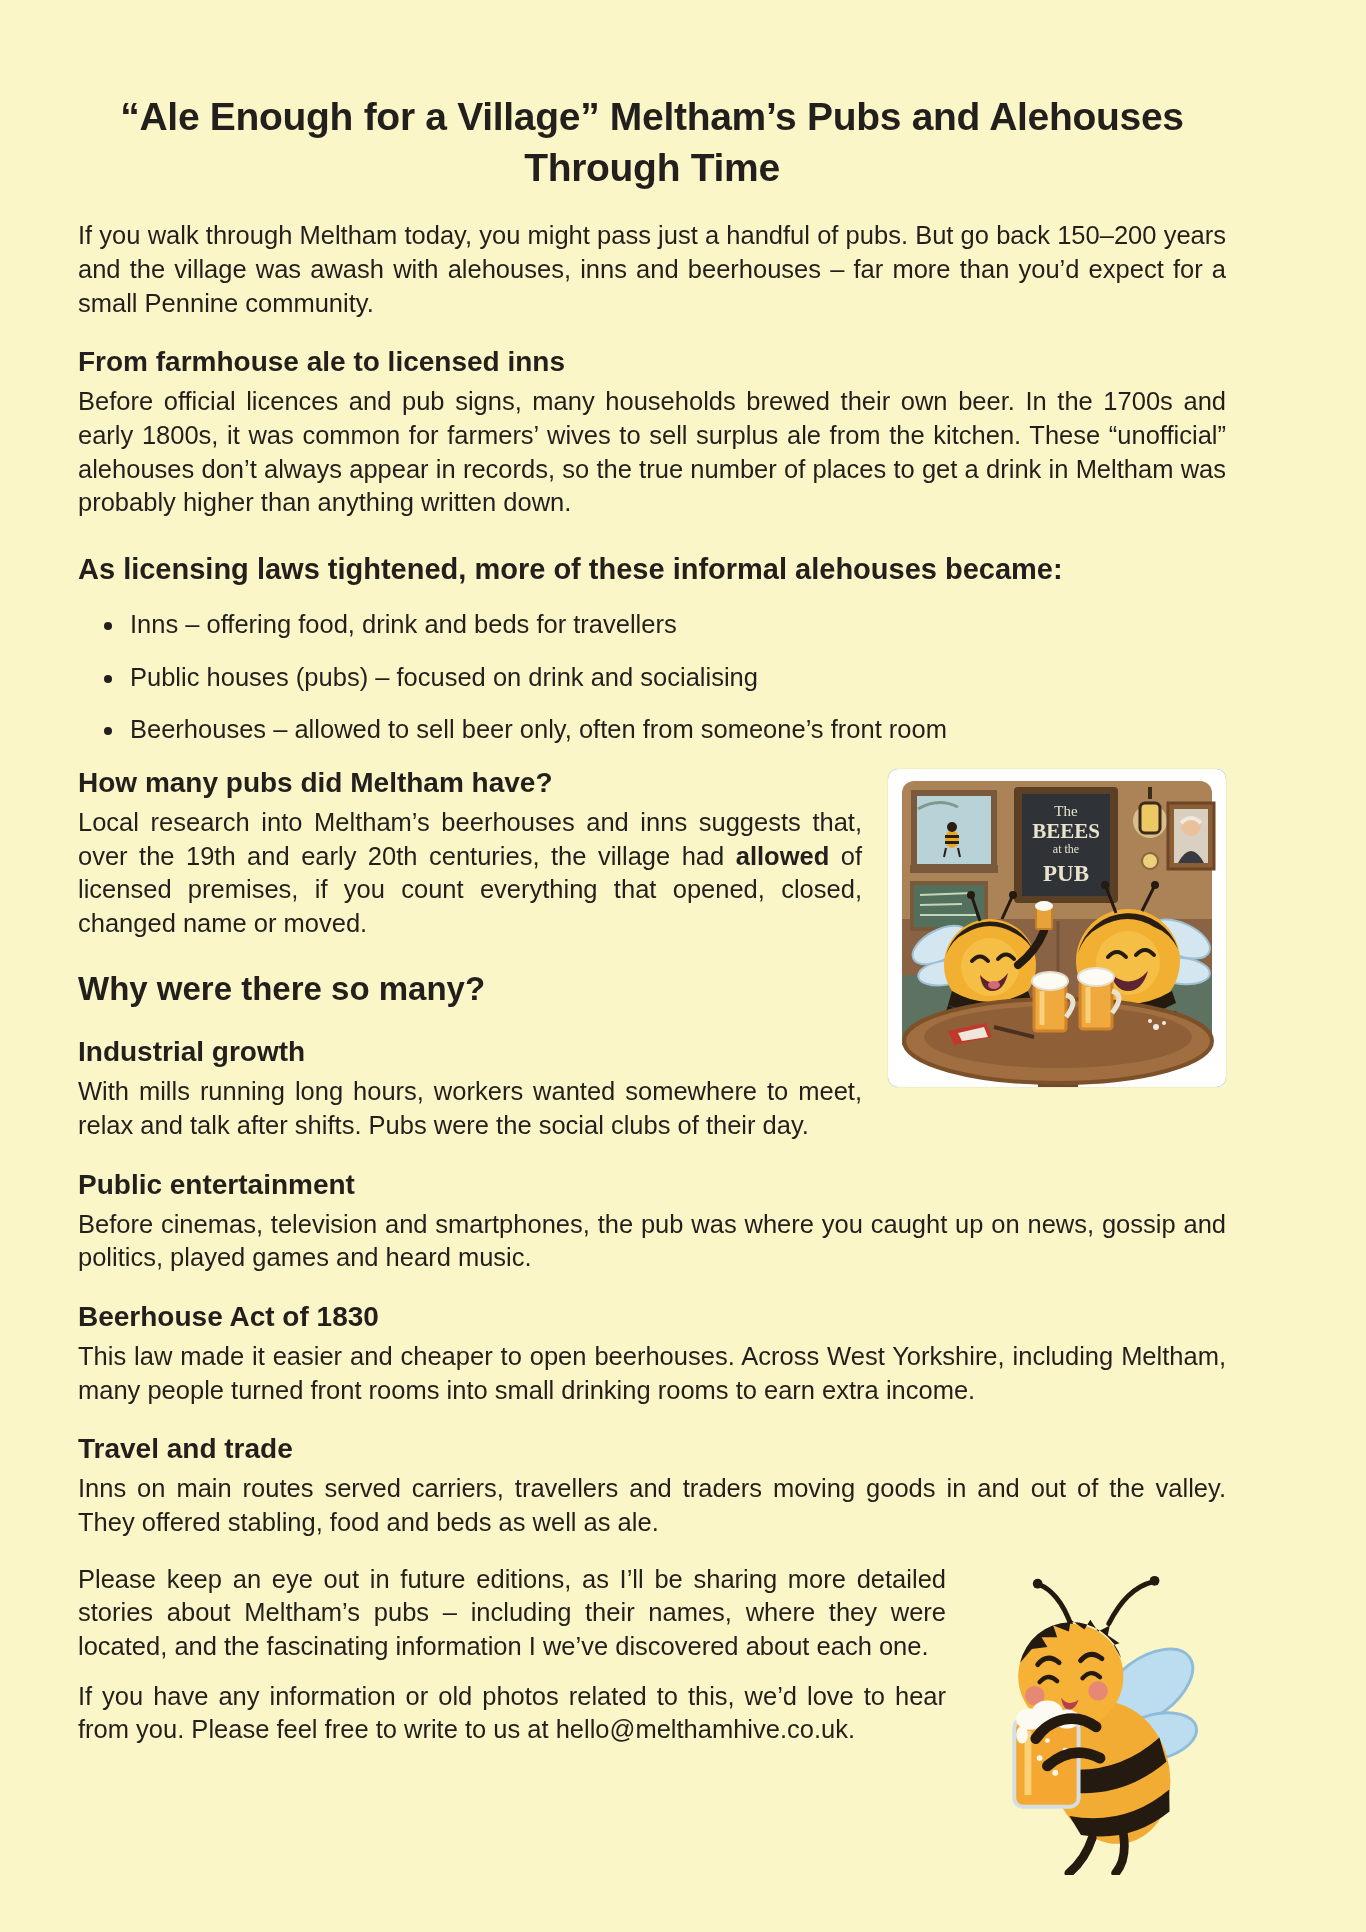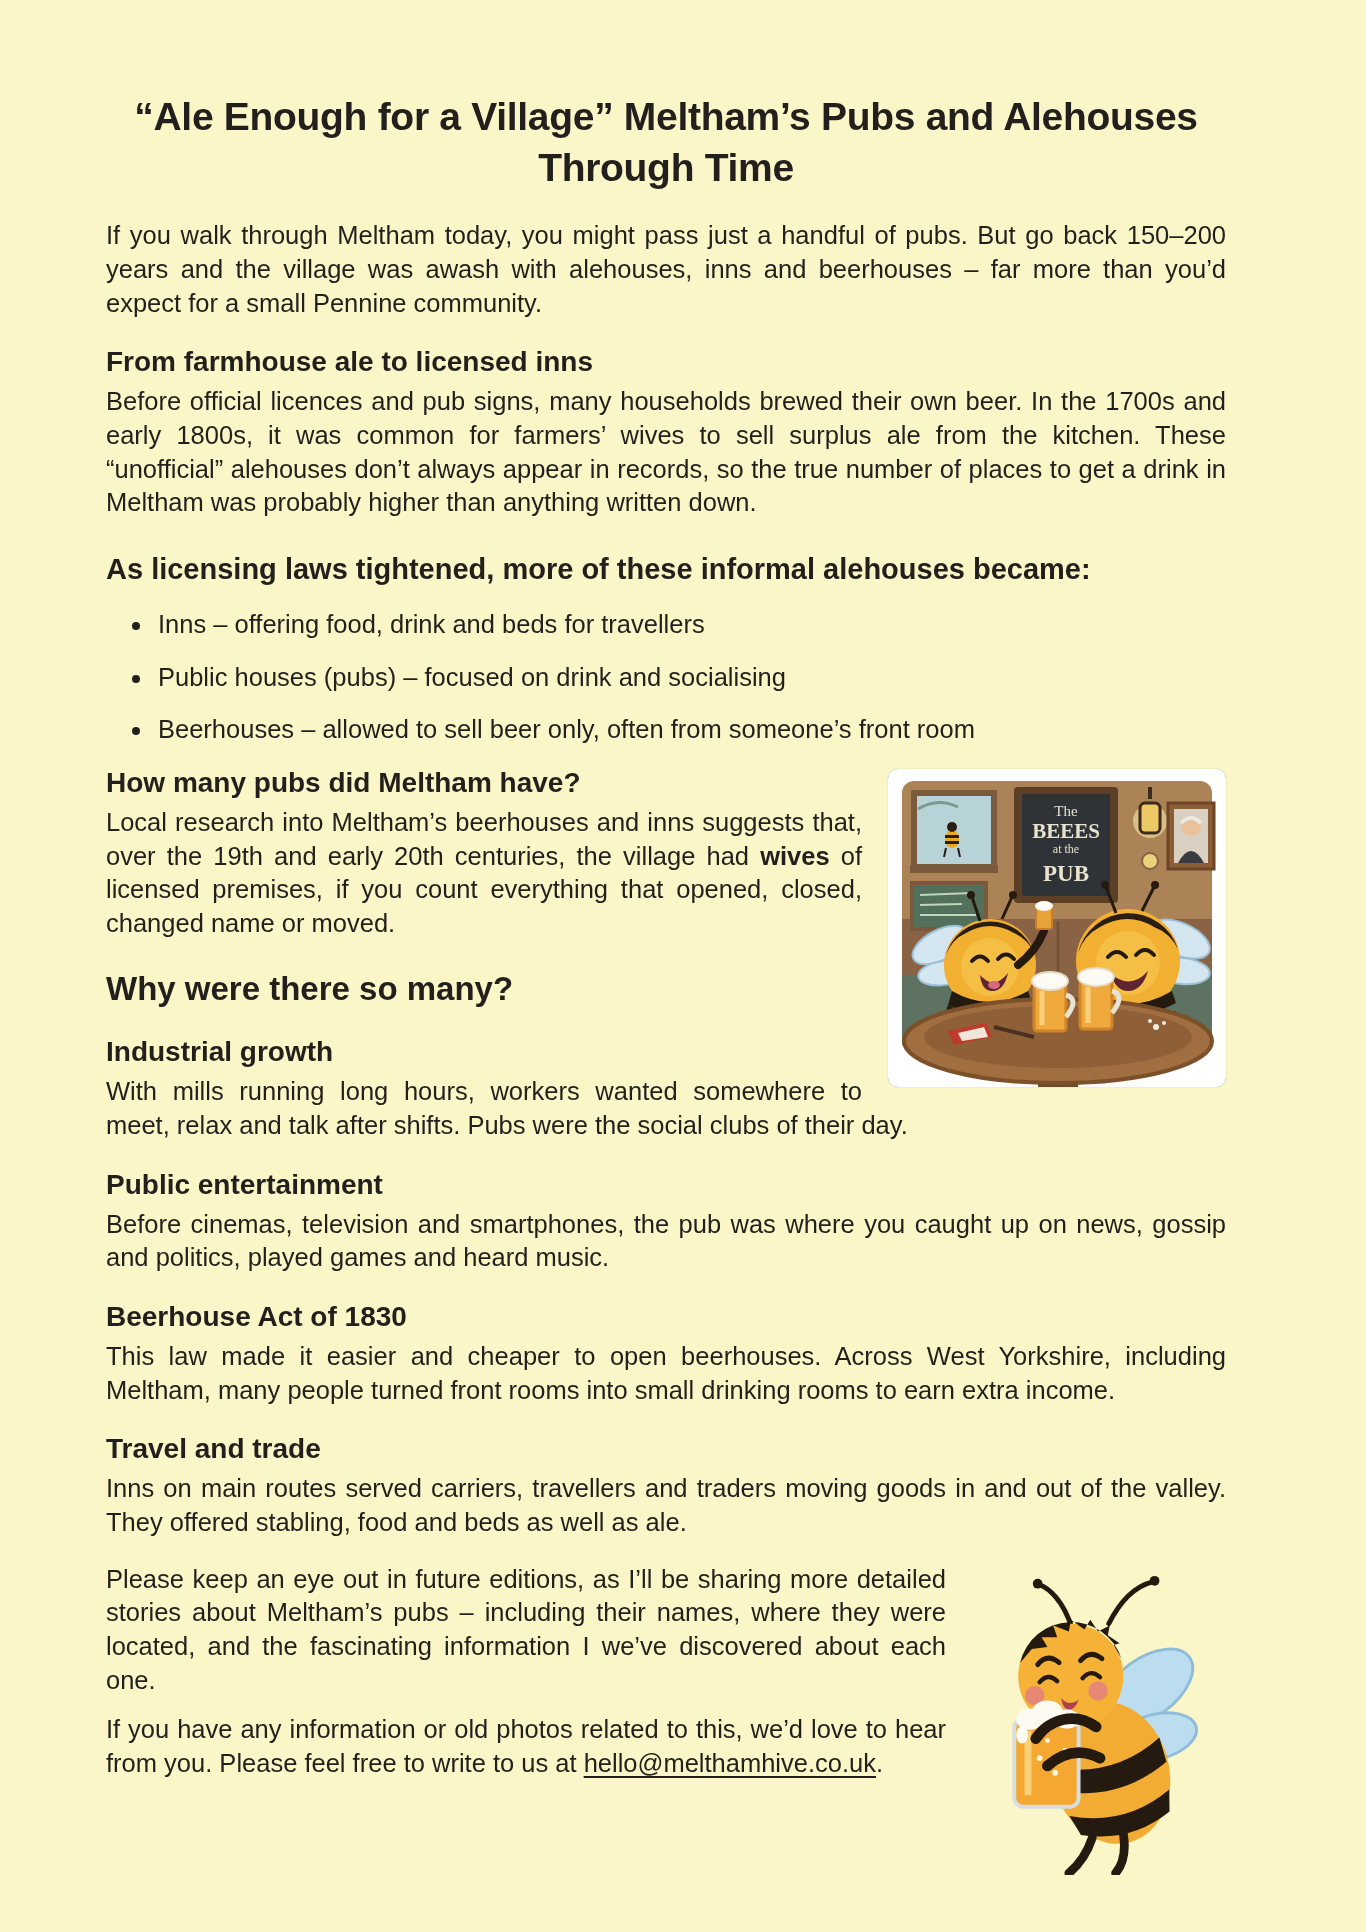--- a/index.html
+++ b/index.html
@@ -6,21 +6,21 @@
   body {
     width:1366px; height:1932px;
     background:#FBF6C8;
     color:#221F1C;
     font-family:"Liberation Sans", sans-serif;
     overflow:hidden;
   }
   .page {
     box-sizing:border-box;
     width:1366px; height:1468px;
-    padding:92px 140px 0 106px;
+    padding:92px 140px 0 78px;
   }
   h1.doc-title {
     margin:0 0 26px 0;
     font-size:39px; line-height:1.3; font-weight:800;
     text-align:center; letter-spacing:-0.3px;
   }
   p.body {
     margin:0 0 16px 0;
     font-size:25.5px; line-height:1.32;
     text-align:justify;
@@ -51,21 +51,20 @@
     border-radius:10px;
     box-shadow:0 0 0 1px rgba(0,0,0,0.03);
   }
   .bee-figure {
     float:right;
     width:250px; height:302px;
     margin:10px 0 0 30px;
   }
   .outro-block { margin-top:23px; }
   .email-link {
-    text-decoration:underline;
     text-decoration-thickness:2px;
     text-underline-offset:4px;
     color:inherit;
     cursor:pointer;
   }
   b { font-weight:800; }
 </style>
 </head>
 <body>
 
@@ -206,21 +205,21 @@
         <ellipse cx="162" cy="212" rx="18" ry="9" fill="#FDFBF4" stroke="#E4DDC9" stroke-width="2"></ellipse>
         <rect x="192" y="212" width="32" height="48" rx="3" fill="#EFA93C" stroke="#D08428" stroke-width="3"></rect>
         <line x1="200" y1="218" x2="200" y2="254" stroke="#F7CF7D" stroke-width="5"></line>
         <path d="M224,222 q14,4 0,22" stroke="#E8E2D2" stroke-width="5" fill="none"></path>
         <ellipse cx="208" cy="208" rx="18" ry="9" fill="#FDFBF4" stroke="#E4DDC9" stroke-width="2"></ellipse>
       </g>
     </svg>
   </div>
 
   <h3 class="sec" style="margin-top:14px;">How many pubs did Meltham have?</h3>
-  <p class="body"><span>Local research into Meltham’s beerhouses and inns suggests that, over the 19th and early 20th centuries, the village had </span><b>wives</b><span> of licensed premises, if you count everything that opened, closed, changed name or moved.</span></p>
+  <p class="body"><span>Local research into Meltham’s beerhouses and inns suggests that, over the 19th and early 20th centuries, the village had </span><b>allowed</b><span> of licensed premises, if you count everything that opened, closed, changed name or moved.</span></p>
 
   <h2 class="big">Why were there so many?</h2>
 
   <h3 class="sec">Industrial growth</h3>
   <p class="body">With mills running long hours, workers wanted somewhere to meet, relax and talk after shifts. Pubs were the social clubs of their day.</p>
 
   <h3 class="sec">Public entertainment</h3>
   <p class="body">Before cinemas, television and smartphones, the pub was where you caught up on news, gossip and politics, played games and heard music.</p>
 
   <h3 class="sec">Beerhouse Act of 1830</h3>

